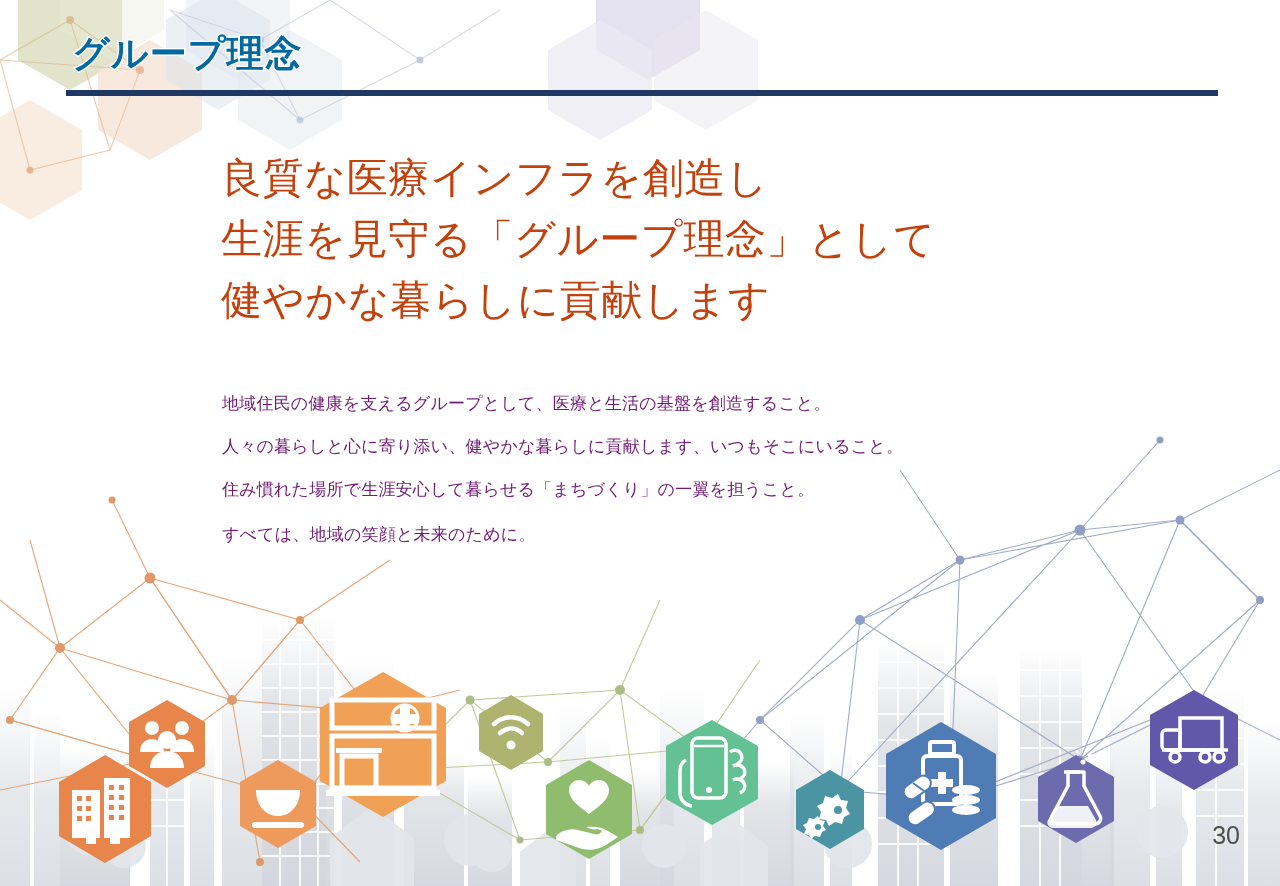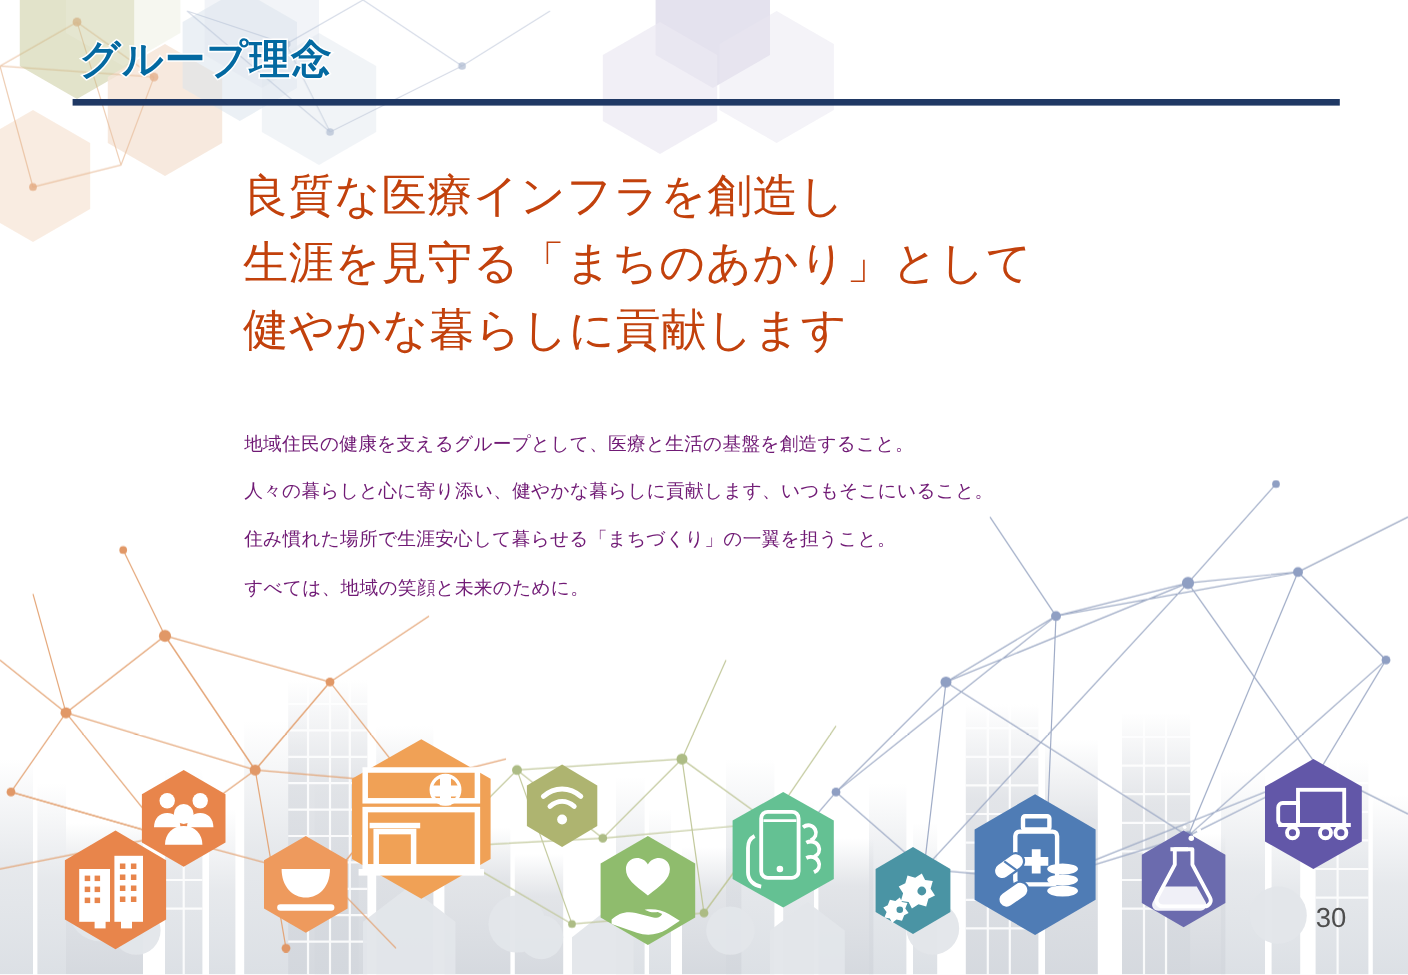--- a/index.html
+++ b/index.html
@@ -50,21 +50,21 @@
     font-size:17px;
     line-height:1;
     letter-spacing:.2px;
     white-space:nowrap;
   }
   .body-block p{margin:0 0 26px 0;}
   .body-block p.spaced{margin-top:28px;}
 
   
   .page-number{
-    position:absolute;right:56px;bottom:36px;z-index:7;
+    position:absolute;right:40px;bottom:36px;z-index:7;
     font-size:25px;color:#4d4d4d;
   }
 </style>
 </head>
 <body>
 
 <div class="slide">
 
   <svg class="bg-layer" viewBox="0 0 1280 886" preserveAspectRatio="none">
     <defs>
@@ -281,21 +281,21 @@
     </g>
   </svg>
 
   <div class="header">
     <div class="slide-title">グループ理念</div>
     <div class="title-rule"></div>
   </div>
 
   <div class="headline">
     <div>良質な医療インフラを創造し</div>
-    <div>生涯を見守る「まちのあかり」として</div>
+    <div>生涯を見守る「グループ理念」として</div>
     <div>健やかな暮らしに貢献します</div>
   </div>
 
   <div class="body-block">
     <p>地域住民の健康を支えるグループとして、医療と生活の基盤を創造すること。</p>
     <p>人々の暮らしと心に寄り添い、健やかな暮らしに貢献します、いつもそこにいること。</p>
     <p>住み慣れた場所で生涯安心して暮らせる「まちづくり」の一翼を担うこと。</p>
     <p class="spaced">すべては、地域の笑顔と未来のために。</p>
   </div>
 

